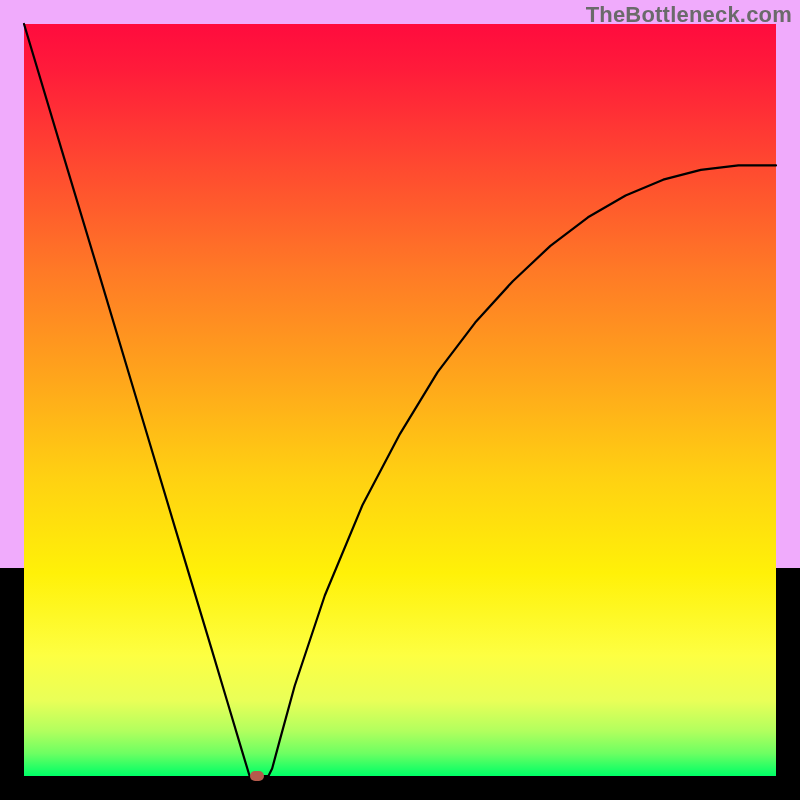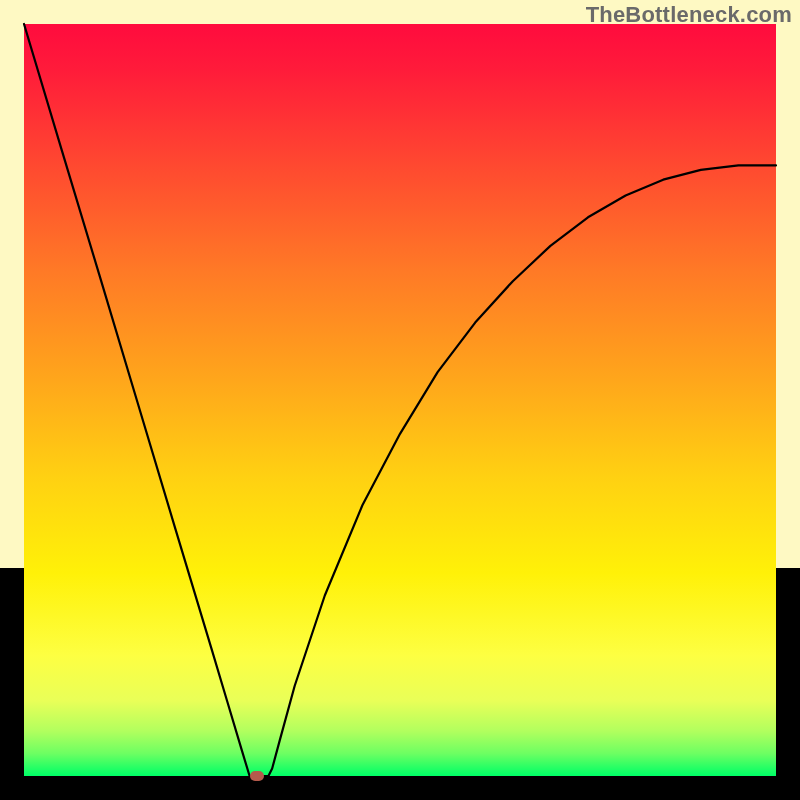--- a/index.html
+++ b/index.html
@@ -10,21 +10,21 @@
     background: #000;
     font-family: Arial, Helvetica, sans-serif;
     overflow: hidden;
   }
   .frame {
     position: absolute;
     left: 0;
     top: 0;
     width: 800px;
     height: 568px;
-    background: #fef9c3;
+    background: #f0abfc;
   }
   .plot {
     position: absolute;
     left: 24px;
     top: 24px;
     width: 752px;
     height: 752px;
     
     background: linear-gradient(
       to bottom,

